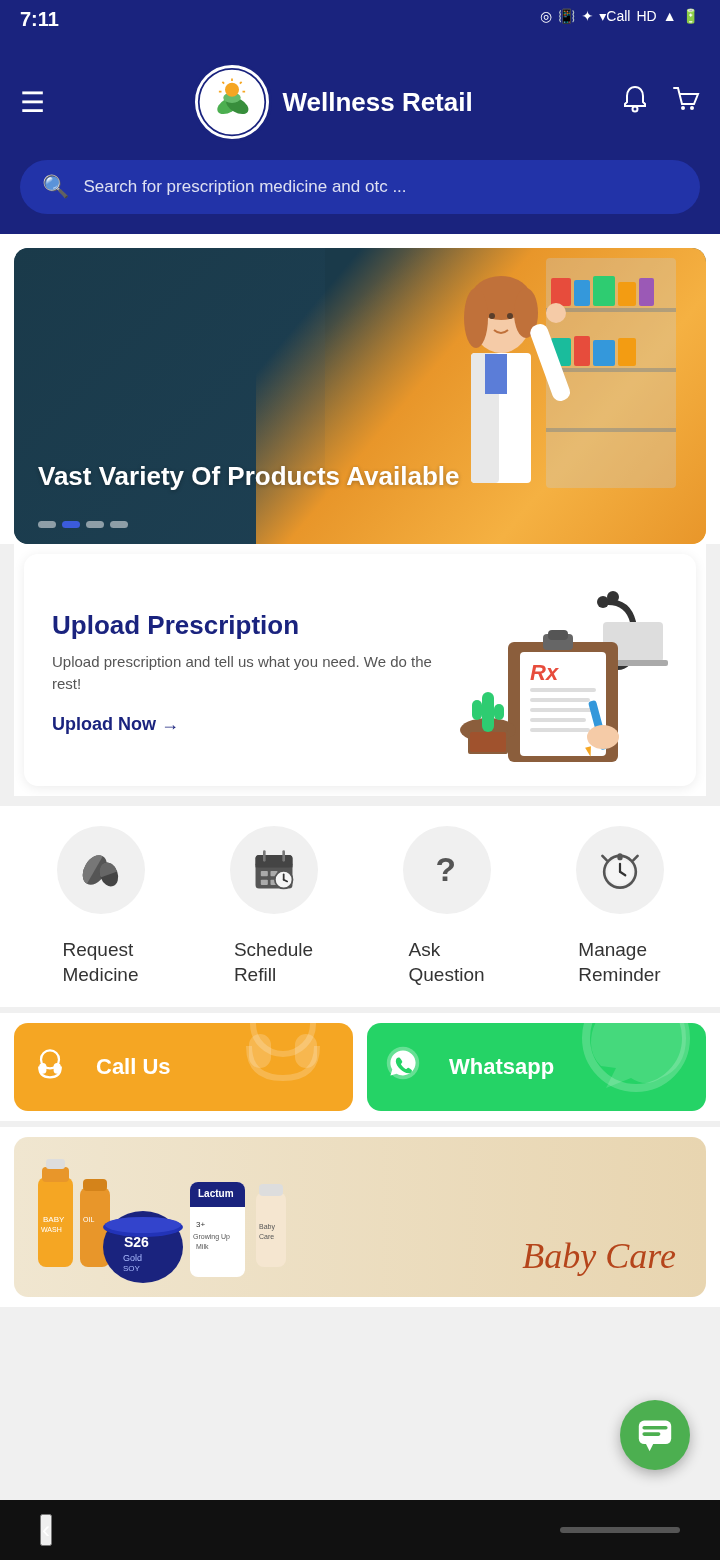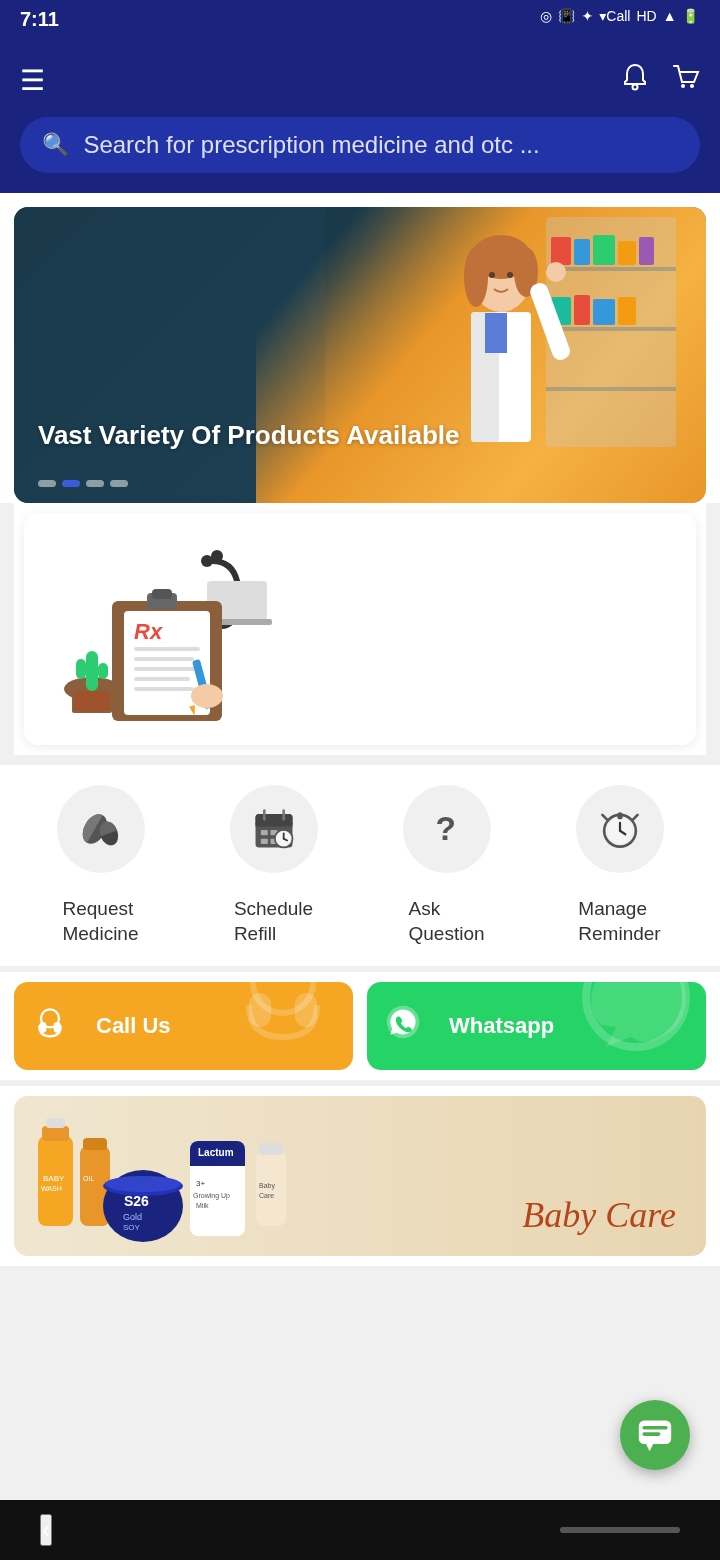--- a/index.html
+++ b/index.html
@@ -87,21 +87,21 @@
       align-items: center;
       padding: 14px 22px;
       gap: 14px;
     }
     .search-icon-wrap {
       color: white;
       font-size: 22px;
     }
     .search-input-text {
       color: rgba(255,255,255,0.85);
-      font-size: 24px;
+      font-size: 17px;
     }
 
     
     .banner-section {
       background: white;
       padding: 14px 14px 0 14px;
     }
     .banner {
       border-radius: 14px;
       overflow: hidden;
@@ -345,20 +345,39 @@
     <span>✦</span>
     <span>▾Call</span>
     <span>HD</span>
     <span>▲</span>
     <span>🔋</span>
   </div>
 </div>
 
 <div class="header">
   <button class="header-icon-btn">☰</button>
+  <div class="header-logo">
+    <div class="logo-circle">
+      <svg viewBox="0 0 80 80" width="70" height="70">
+        <circle cx="40" cy="40" r="38" fill="white" stroke="#1a237e" stroke-width="2"></circle>
+
+        <ellipse cx="36" cy="44" rx="14" ry="8" fill="#4caf50" transform="rotate(-30 36 44)"></ellipse>
+        <ellipse cx="46" cy="44" rx="14" ry="8" fill="#388e3c" transform="rotate(30 46 44)"></ellipse>
+        <ellipse cx="40" cy="35" rx="10" ry="6" fill="#66bb6a" transform="rotate(0 40 35)"></ellipse>
+
+        <circle cx="40" cy="26" r="8" fill="#f5a623"></circle>
+        <line x1="40" y1="16" x2="40" y2="13" stroke="#f5a623" stroke-width="2"></line>
+        <line x1="49" y1="19" x2="51" y2="17" stroke="#f5a623" stroke-width="2"></line>
+        <line x1="52" y1="28" x2="55" y2="28" stroke="#f5a623" stroke-width="2"></line>
+        <line x1="31" y1="19" x2="29" y2="17" stroke="#f5a623" stroke-width="2"></line>
+        <line x1="28" y1="28" x2="25" y2="28" stroke="#f5a623" stroke-width="2"></line>
+      </svg>
+    </div>
+    <span class="brand-name">Wellness Retail</span>
+  </div>
   <div class="header-icons">
     <button class="header-icon-btn">
       <svg width="30" height="30" viewBox="0 0 30 30" fill="none">
         <path d="M15 3 C10 3 7 7 7 12 L7 18 L5 20 L5 22 L25 22 L25 20 L23 18 L23 12 C23 7 20 3 15 3 Z" stroke="white" stroke-width="2" fill="none"></path>
         <circle cx="15" cy="25" r="2.5" stroke="white" stroke-width="2" fill="none"></circle>
       </svg>
     </button>
     <button class="header-icon-btn">
       <svg width="30" height="30" viewBox="0 0 30 30" fill="none">
         <path d="M4 4 L8 4 L12 20 L24 20 L28 10 L10 10" stroke="white" stroke-width="2" fill="none" stroke-linecap="round"></path>
@@ -429,20 +448,27 @@
       <div class="dot"></div>
       <div class="dot active"></div>
       <div class="dot"></div>
       <div class="dot"></div>
     </div>
   </div>
 </div>
 
 <div class="upload-section">
   <div class="upload-card">
+    <div class="upload-left">
+      <div class="upload-title">Upload Prescription</div>
+      <div class="upload-desc">Upload prescription and tell us what you need. We do the rest!</div>
+      <div class="upload-now-link">
+        <span>Upload Now →</span>
+      </div>
+    </div>
     <div class="upload-right">
       <svg viewBox="0 0 220 180" width="220" height="180">
 
         <path d="M160 20 Q180 20 185 40 Q190 60 175 70" stroke="#333" stroke-width="6" fill="none" stroke-linecap="round"></path>
         <circle cx="170" cy="72" r="14" stroke="#333" stroke-width="4" fill="none"></circle>
         <circle cx="170" cy="72" r="6" fill="#555"></circle>
         <circle cx="155" cy="20" r="6" fill="#333"></circle>
         <circle cx="165" cy="15" r="6" fill="#333"></circle>
 
         <rect x="155" y="40" width="60" height="40" fill="#ddd" rx="4"></rect>

